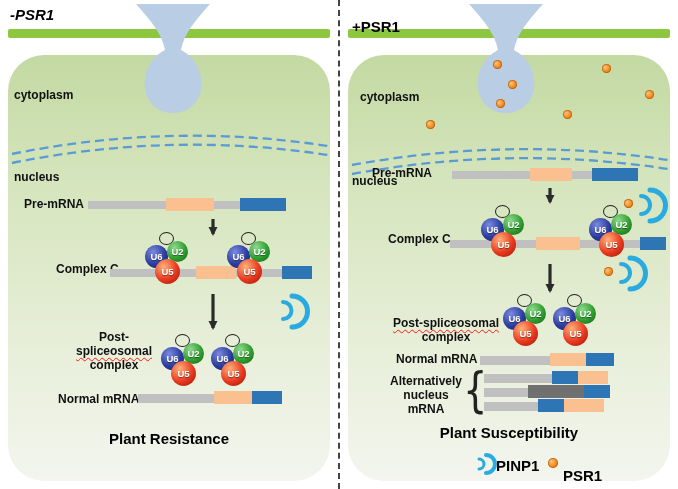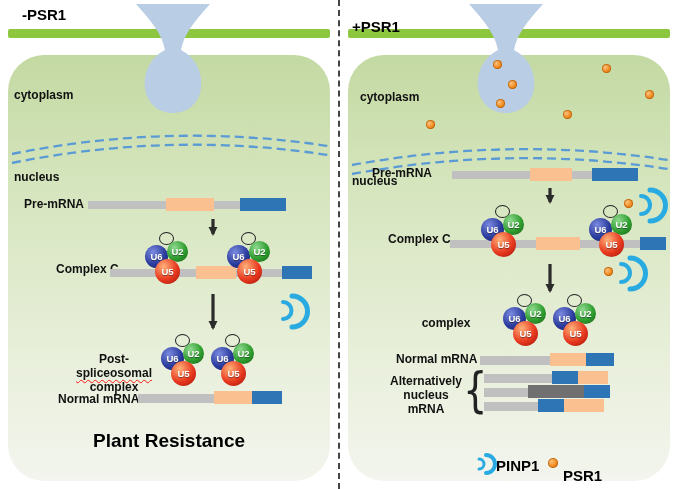--- a/index.html
+++ b/index.html
@@ -12,21 +12,21 @@
   .cell { position:absolute; top:55px; width:322px; height:426px; border-radius:36px;
           background:linear-gradient(180deg,#c3d9a2 0%, #d5e5bd 30%, #e8efda 70%, #f3f5ee 100%);
           z-index:1; }
   .membrane { position:absolute; top:29px; width:322px; height:9px; background:#8dc63f;
               border-radius:2px; z-index:1; }
 
   .overlay { position:absolute; left:0; top:0; width:678px; height:489px; z-index:2; pointer-events:none; }
 
   .label { position:absolute; font-weight:bold; color:#111; font-size:12px; line-height:1.18; z-index:3; }
   .panel-title { position:absolute; font-weight:bold; color:#000; font-size:15px; z-index:4; }
-  .footer { position:absolute; width:322px; text-align:center; font-weight:bold; font-size:19px; color:#000; z-index:3; }
+  .footer { position:absolute; width:322px; text-align:center; font-weight:bold; font-size:15px; color:#000; z-index:3; }
 
   .seg { position:absolute; z-index:3; }
   .seg.gray   { background:#c0c0c0; }
   .seg.orange { background:#fac090; }
   .seg.blue   { background:#2e75b6; }
   .seg.dark   { background:#707070; }
 
   .complex { position:absolute; width:48px; height:48px; z-index:4; }
   .ball { position:absolute; border-radius:50%; display:flex; align-items:center; justify-content:center;
           color:#fff; font-weight:bold; font-size:9.5px; text-shadow:0 1px 1px rgba(0,0,0,.45); }
@@ -92,21 +92,21 @@
 
     <path d="M630,258 A15,15 0 0 1 630,289" stroke="#29abe2" stroke-width="5" fill="none" stroke-linecap="round"></path>
     <path d="M621,264 A8,8 0 0 1 621,282" stroke="#29abe2" stroke-width="4" fill="none" stroke-linecap="round"></path>
 
     <path d="M486,455 A9,9 0 0 1 486,473" stroke="#29abe2" stroke-width="4" fill="none" stroke-linecap="round"></path>
     <path d="M479,459 A5,5 0 0 1 479,469" stroke="#29abe2" stroke-width="3" fill="none" stroke-linecap="round"></path>
   </svg>
 
   <div class="divider"></div>
 
-  <div class="panel-title" style="left:22px;top:6px;">-PSR1</div>
+  <div class="panel-title" style="left:10px;top:6px;font-style:italic;">-PSR1</div>
   <div class="label" style="left:14px;top:88px;">cytoplasm</div>
   <div class="label" style="left:14px;top:170px;">nucleus</div>
 
   <div class="label" style="left:24px;top:197px;">Pre-mRNA</div>
   <div class="seg gray" style="left:88px; top:201px; width:152px; height:8px;"></div>
   <div class="seg orange" style="left:166px;top:198px; width:48px;  height:13px;"></div>
   <div class="seg blue" style="left:240px;top:198px; width:46px;  height:13px;"></div>
 
   <div class="label" style="left:56px;top:262px;">Complex C</div>
   <div class="seg gray" style="left:110px;top:269px; width:172px; height:8px;"></div>
@@ -119,21 +119,21 @@
     <span class="ball u2">U2</span>
     <span class="ball u5">U5</span>
   </div>
   <div class="complex" style="left:226px;top:238px;">
     <span class="lariat"></span>
     <span class="ball u6">U6</span>
     <span class="ball u2">U2</span>
     <span class="ball u5">U5</span>
   </div>
 
-  <div class="label" style="left:70px;top:352px;width:88px;text-align:center;">
+  <div class="label" style="left:70px;top:330px;width:88px;text-align:center;">
     <span class="stack">Post-</span>
     <span class="stack squiggle">spliceosomal</span>
     <span class="stack">complex</span>
   </div>
 
   <div class="complex" style="left:160px;top:340px;">
     <span class="lariat"></span>
     <span class="ball u6">U6</span>
     <span class="ball u2">U2</span>
     <span class="ball u5">U5</span>
@@ -184,20 +184,21 @@
     <span class="ball u5">U5</span>
   </div>
   <div class="complex" style="left:588px;top:211px;">
     <span class="lariat"></span>
     <span class="ball u6">U6</span>
     <span class="ball u2">U2</span>
     <span class="ball u5">U5</span>
   </div>
 
   <div class="label" style="left:390px;top:316px;width:112px;text-align:center;">
+    <span class="stack squiggle">Post-spliceosomal</span>
     <span class="stack">complex</span>
   </div>
 
   <div class="complex" style="left:502px;top:300px;">
     <span class="lariat"></span>
     <span class="ball u6">U6</span>
     <span class="ball u2">U2</span>
     <span class="ball u5">U5</span>
   </div>
   <div class="complex" style="left:552px;top:300px;">
@@ -223,18 +224,19 @@
   <div class="seg orange" style="left:578px;top:371px; width:30px; height:13px;"></div>
 
   <div class="seg gray" style="left:484px;top:388px; width:44px; height:9px;"></div>
   <div class="seg dark" style="left:528px;top:385px; width:56px; height:13px;"></div>
   <div class="seg blue" style="left:584px;top:385px; width:26px; height:13px;"></div>
 
   <div class="seg gray" style="left:484px;top:402px; width:54px; height:9px;"></div>
   <div class="seg blue" style="left:538px;top:399px; width:26px; height:13px;"></div>
   <div class="seg orange" style="left:564px;top:399px; width:40px; height:13px;"></div>
 
+  <div class="footer" style="left:348px;top:424px;">Plant Susceptibility</div>
 
   <div class="legend-text" style="left:496px;top:457px;">PINP1</div>
   <div class="psr1-dot" style="left:548px;top:458px;width:10px;height:10px;"></div>
   <div class="legend-text" style="left:563px;top:467px;">PSR1</div>
 
 </div>
 
 </body></html>

